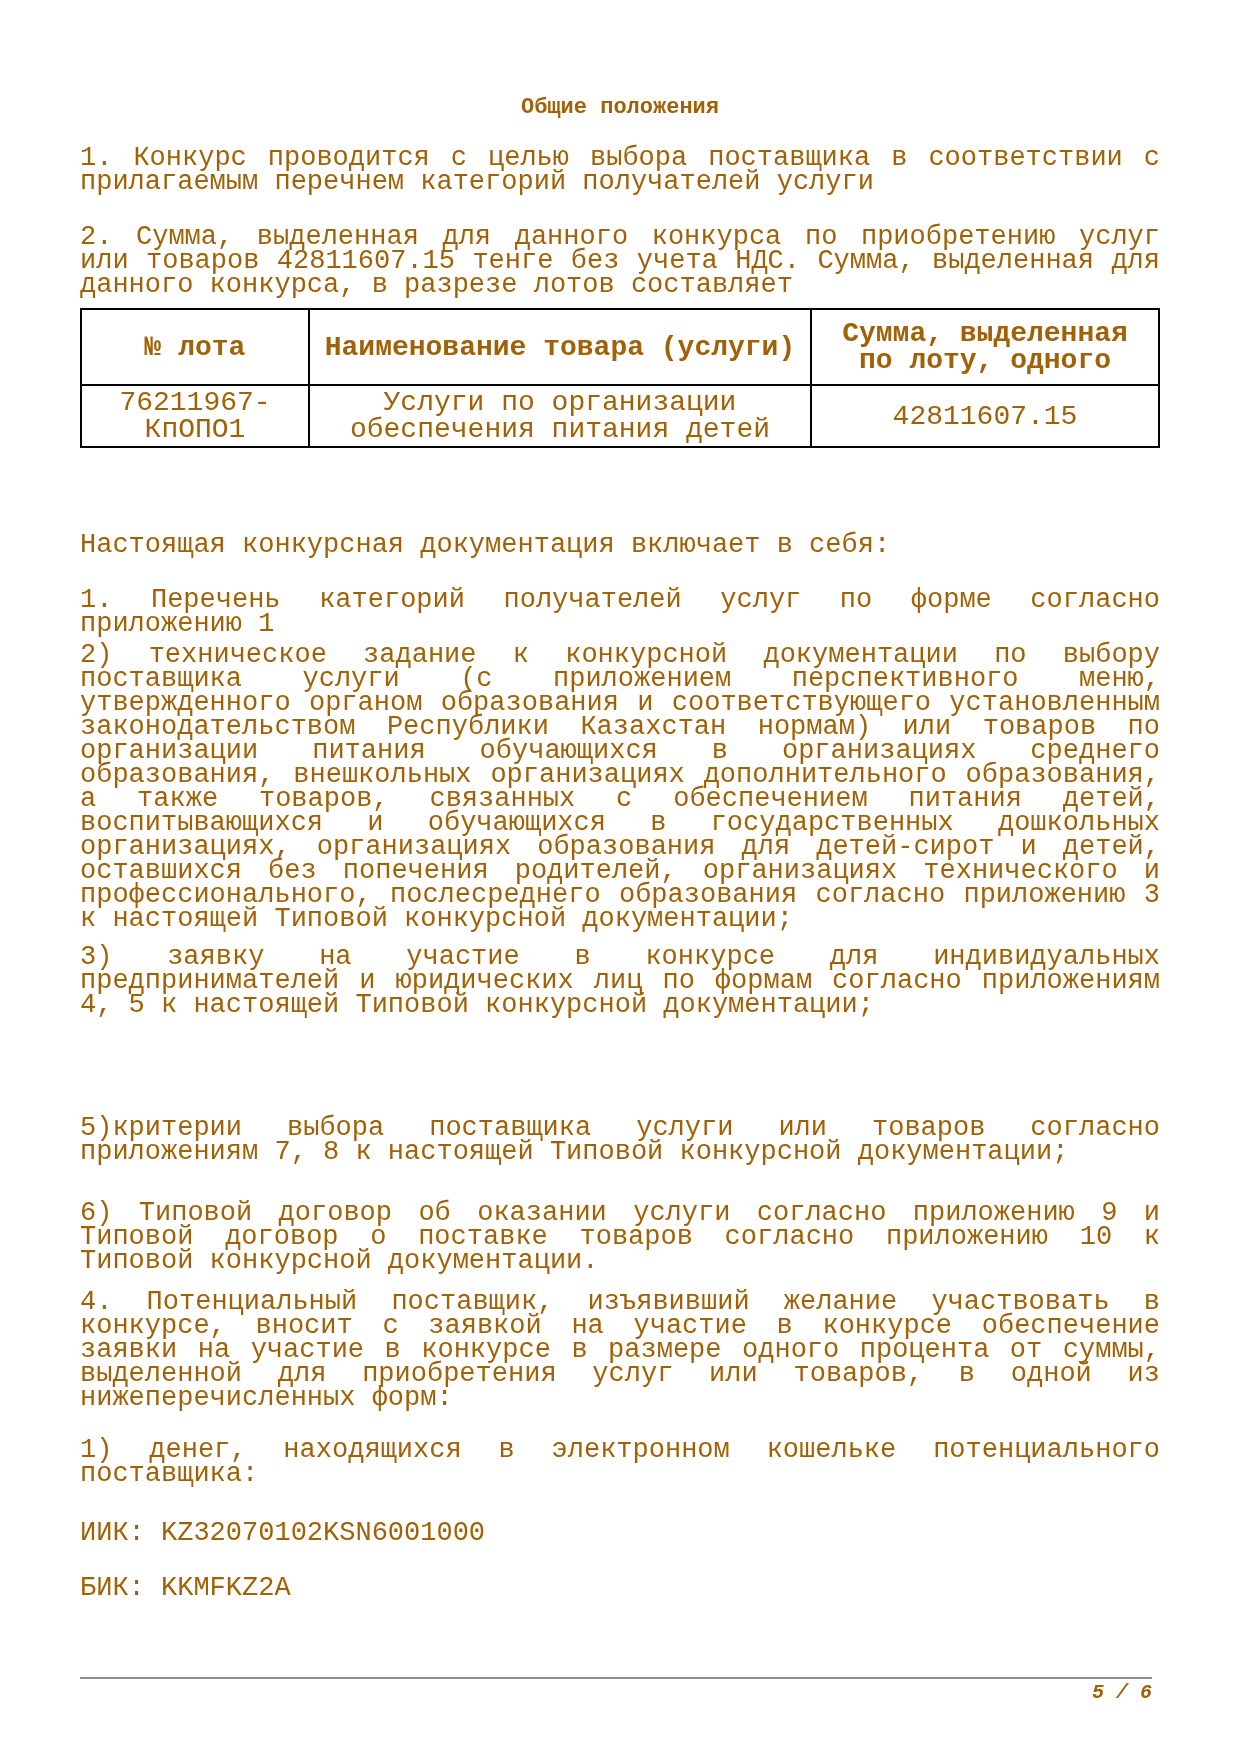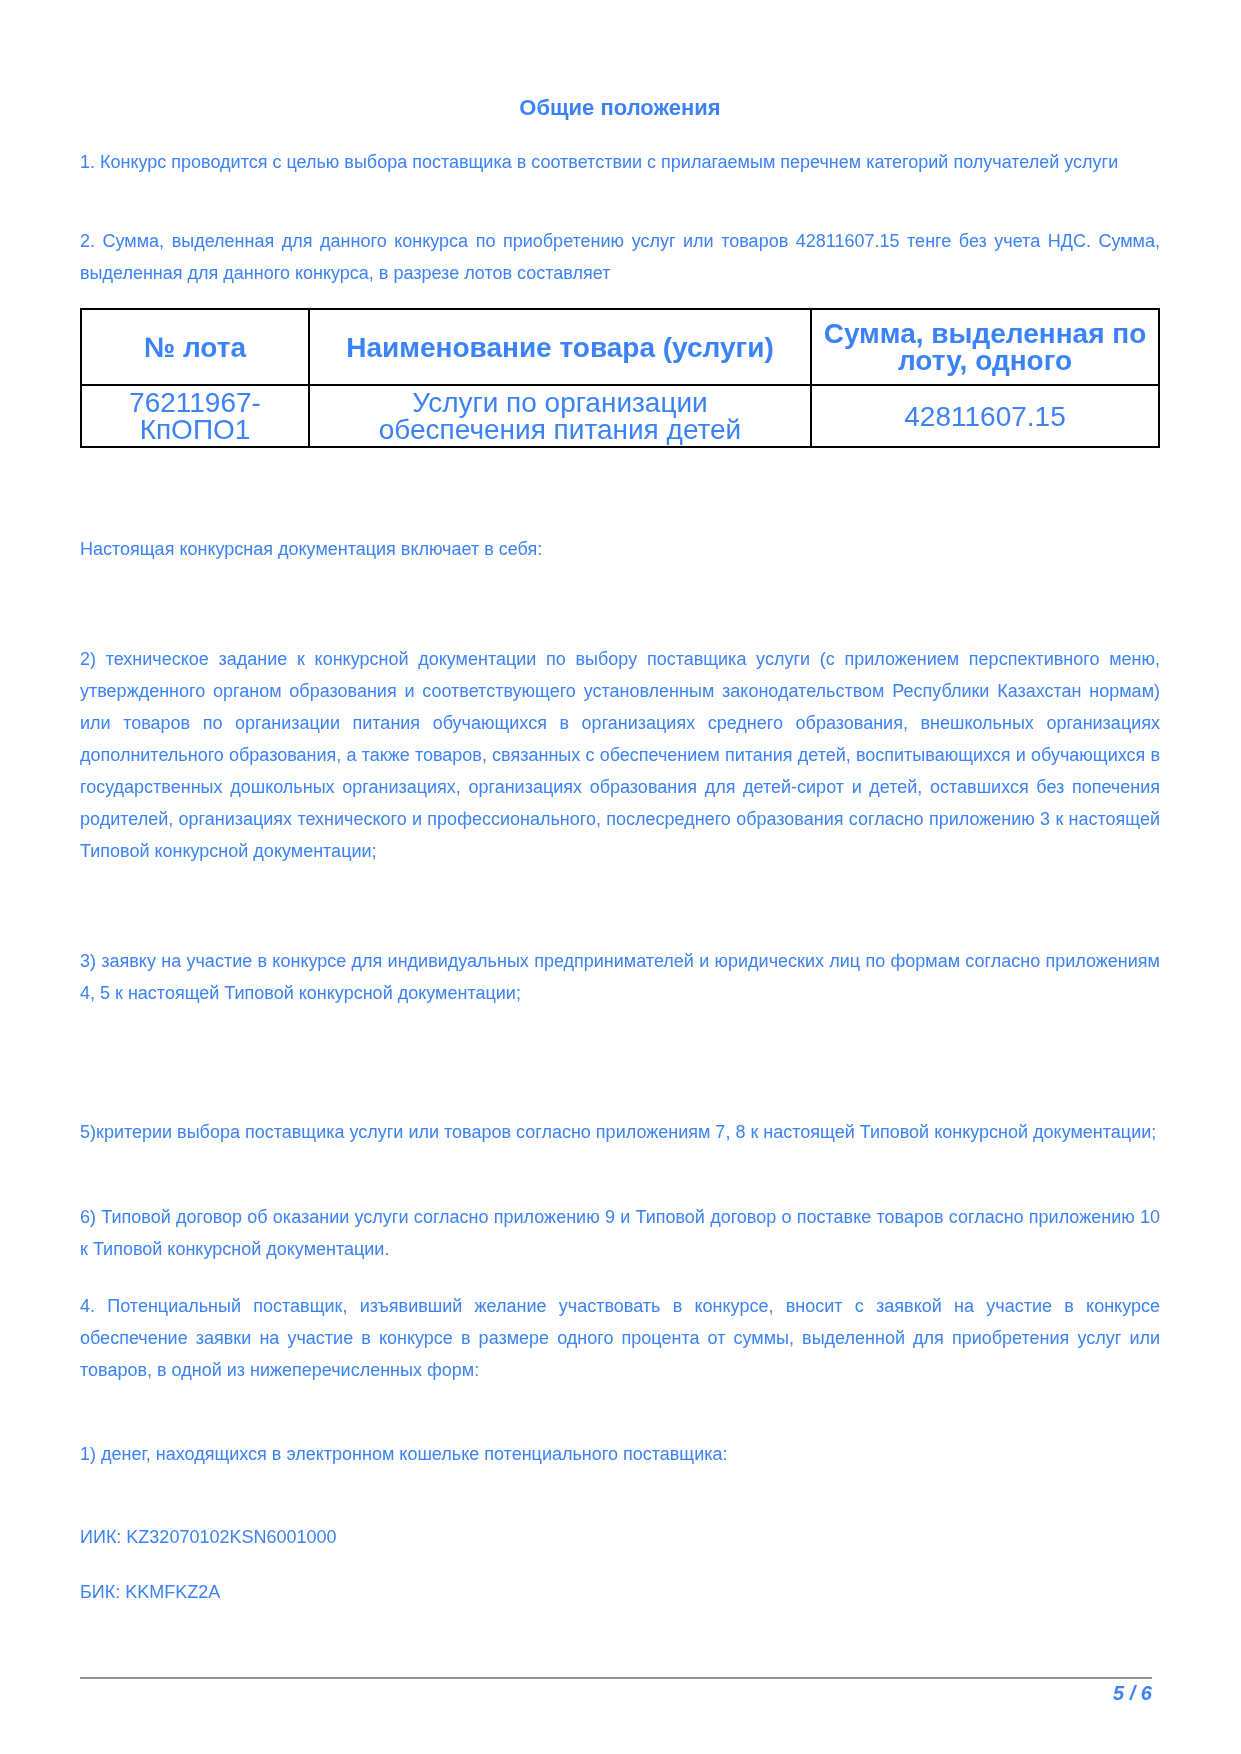--- a/index.html
+++ b/index.html
@@ -2,30 +2,30 @@
 <html lang="ru"><head>
 <meta charset="utf-8">
 <style>
   html, body { margin: 0; padding: 0; background: #e8e8e8; }
   .page {
     position: relative;
     width: 1241px;
     height: 1754px;
     margin: 0 auto;
     background: #ffffff;
-    font-family: Liberation Sans, sans-serif;
-    color: #3b82f6;
+    font-family: Liberation Mono, monospace;
+    color: #a16207;
     overflow: hidden;
   }
   .block {
     position: absolute;
     left: 80px;
     width: 1080px;
-    font-size: 18px;
-    line-height: 32px;
+    font-size: 27px;
+    line-height: 24px;
     text-align: justify;
   }
   .doc-title {
     text-align: center;
     font-weight: bold;
     font-size: 22px;
     line-height: 30px;
   }
   .tbl-wrap { position: absolute; left: 80px; width: 1078px; }
   table.lots {
@@ -91,20 +91,21 @@
           <td>76211967-КпОПО1</td>
           <td>Услуги по организации обеспечения питания детей</td>
           <td>42811607.15</td>
         </tr>
       </tbody>
     </table>
   </div>
 
   <div class="block" style="top:533px">Настоящая конкурсная документация включает в себя:</div>
 
+  <div class="block" style="top:588px">1. Перечень категорий получателей услуг по форме согласно приложению 1</div>
 
   <div class="block" style="top:643px">2) техническое задание к конкурсной документации по выбору поставщика услуги (с приложением перспективного меню, утвержденного органом образования и соответствующего установленным законодательством Республики Казахстан нормам) или товаров по организации питания обучающихся в организациях среднего образования, внешкольных организациях дополнительного образования, а также товаров, связанных с обеспечением питания детей, воспитывающихся и обучающихся в государственных дошкольных организациях, организациях образования для детей-сирот и детей, оставшихся без попечения родителей, организациях технического и профессионального, послесреднего образования согласно приложению 3 к настоящей Типовой конкурсной документации;</div>
 
   <div class="block" style="top:945px">3) заявку на участие в конкурсе для индивидуальных предпринимателей и юридических лиц по формам согласно приложениям 4, 5 к настоящей Типовой конкурсной документации;</div>
 
 
   <div class="block" style="top:1116px">5)критерии выбора поставщика услуги или товаров согласно приложениям 7, 8 к настоящей Типовой конкурсной документации;</div>
 
   <div class="block" style="top:1201px">6) Типовой договор об оказании услуги согласно приложению 9 и Типовой договор о поставке товаров согласно приложению 10 к Типовой конкурсной документации.</div>
 

